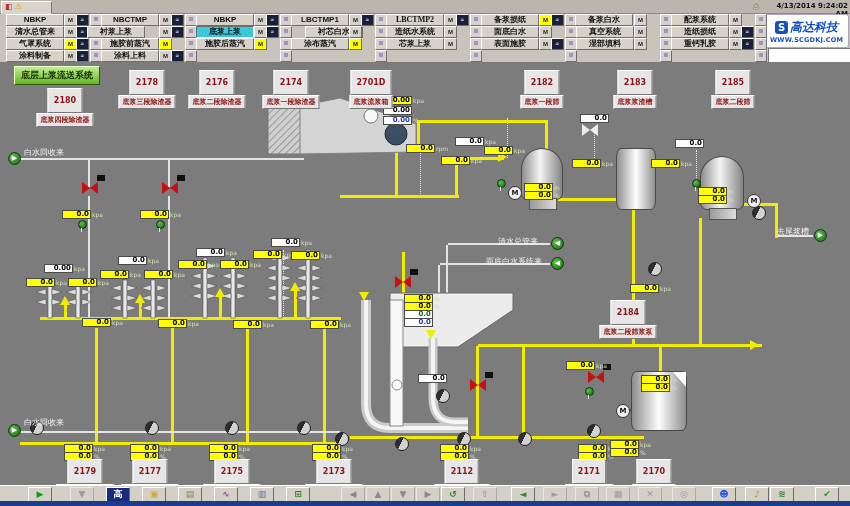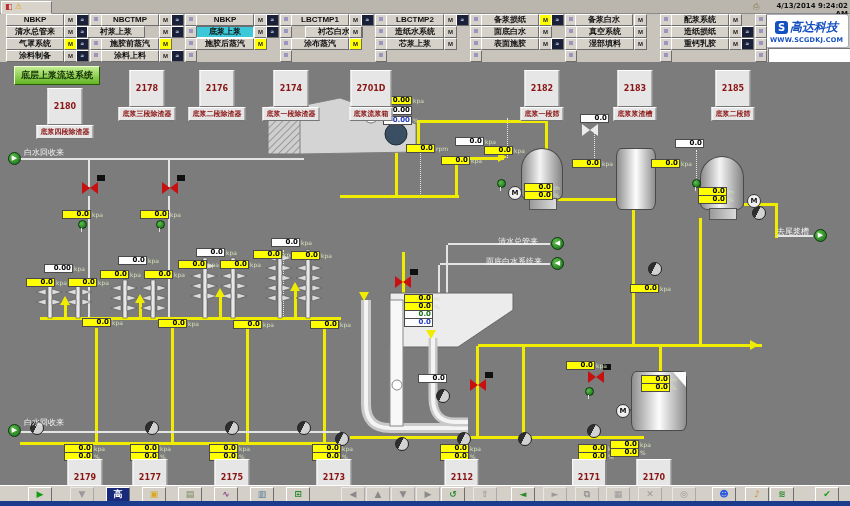--- a/index.html
+++ b/index.html
@@ -51,21 +51,21 @@
       border-left:13px solid transparent;border-top:15px solid #fcfcfc;}
   .vbox{position:absolute;z-index:4;display:flex;align-items:center;height:9px;}
   .vbox .vv{display:inline-block;min-width:25px;text-align:right;padding:0 1px;
       font:bold 7px "DejaVu Sans",sans-serif;color:#000;background:#ffff00;border:1px solid #4a4a4a;line-height:7px;}
   .vbox.w .vv{background:#fdfdfd;}
   .vbox.fgb .vv{color:#2038c8;}
   .vbox.fgg .vv{color:#157015;}
   .vbox .vu{margin-left:1px;font:6px "DejaVu Sans",sans-serif;color:#d2e0b8;}
   .eqlbl{position:absolute;z-index:5;transform:translateX(-50%);text-align:center;white-space:nowrap;}
   .eqid{display:inline-block;background:#e6e6e6;border:1px solid;border-color:#fff #777 #777 #fff;
-      font:bold 8px "DejaVu Sans",sans-serif;color:#8b1515;padding:13px 5px;}
+      font:bold 8px "DejaVu Sans",sans-serif;color:#8b1515;padding:7px 5px;}
   .eqname{display:block;margin-top:0;background:#e6e6e6;border:1px solid;border-color:#fff #777 #777 #fff;
       font:bold 7px "Liberation Sans","DejaVu Sans",sans-serif;color:#8b1515;padding:1px 3px;}
   .flowtxt{position:absolute;z-index:4;font:8px "Liberation Sans","DejaVu Sans",sans-serif;color:#f4f4f4;white-space:nowrap;}
   .farrow{position:absolute;z-index:4;width:11px;height:11px;border-radius:50%;
       background:radial-gradient(circle at 35% 35%,#5cc24a,#176617);border:1px solid #0a380a;
       color:#fff;font:bold 7px/11px "DejaVu Sans",sans-serif;text-align:center;}
   .valve{position:absolute;width:16px;height:12px;z-index:3;}
   .valve i{position:absolute;width:0;height:0;top:0;}
   .valve i.l{left:0;border-top:6px solid transparent;border-bottom:6px solid transparent;border-left:8px solid #c81010;}
   .valve i.r{right:0;border-top:6px solid transparent;border-bottom:6px solid transparent;border-right:8px solid #c81010;}
@@ -283,21 +283,21 @@
     <div class="mbtn" style="left: 349px; top: 14px;">M</div>
     <div class="trendbtn" style="left: 361px; top: 14px;">≈</div>
     <div class="bellbtn" style="left: 375px; top: 14px;"></div>
     <div class="navbtn" style="left: 305px; top: 26px;">衬芯白水</div>
     <div class="mbtn" style="left: 349px; top: 26px;">M</div>
     <div class="bellbtn" style="left: 375px; top: 26px;"></div>
     <div class="navbtn" style="left: 291px; top: 38px;">涂布蒸汽</div>
     <div class="mbtn yellow" style="left: 349px; top: 38px;">M</div>
     <div class="bellbtn" style="left: 375px; top: 38px;"></div>
     <div class="bellbtn" style="left: 375px; top: 50px;"></div>
-    <div class="navbtn" style="left: 386px; top: 14px;">LBCTMP2</div>
+    <div class="navbtn" style="left: 386px; top: 14px; font-family: Liberation Serif, serif;">LBCTMP2</div>
     <div class="mbtn" style="left: 444px; top: 14px;">M</div>
     <div class="trendbtn" style="left: 456px; top: 14px;">≈</div>
     <div class="bellbtn" style="left: 470px; top: 14px;"></div>
     <div class="navbtn" style="left: 386px; top: 26px;">造纸水系统</div>
     <div class="mbtn" style="left: 444px; top: 26px;">M</div>
     <div class="bellbtn" style="left: 470px; top: 26px;"></div>
     <div class="navbtn" style="left: 386px; top: 38px;">芯浆上浆</div>
     <div class="mbtn" style="left: 444px; top: 38px;">M</div>
     <div class="bellbtn" style="left: 470px; top: 38px;"></div>
     <div class="bellbtn" style="left: 470px; top: 50px;"></div>
@@ -612,20 +612,21 @@
       <span class="vu">%</span>
     </div>
     <div class="eqlbl" style="left: 65px; top: 88px;"><span class="eqid">2180</span><span class="eqname">底浆四段除渣器</span></div>
     <div class="eqlbl" style="left: 147px; top: 70px;"><span class="eqid">2178</span><span class="eqname">底浆三段除渣器</span></div>
     <div class="eqlbl" style="left: 217px; top: 70px;"><span class="eqid">2176</span><span class="eqname">底浆二段除渣器</span></div>
     <div class="eqlbl" style="left: 291px; top: 70px;"><span class="eqid">2174</span><span class="eqname">底浆一段除渣器</span></div>
     <div class="eqlbl" style="left: 371px; top: 70px;"><span class="eqid">2701D</span><span class="eqname">底浆流浆箱</span></div>
     <div class="eqlbl" style="left: 542px; top: 70px;"><span class="eqid">2182</span><span class="eqname">底浆一段筛</span></div>
     <div class="eqlbl" style="left: 635px; top: 70px;"><span class="eqid">2183</span><span class="eqname">底浆浆渣槽</span></div>
     <div class="eqlbl" style="left: 733px; top: 70px;"><span class="eqid">2185</span><span class="eqname">底浆二段筛</span></div>
+    <div class="eqlbl" style="left: 628px; top: 300px;"><span class="eqid">2184</span><span class="eqname">底浆二段筛浆泵</span></div>
     <div class="eqlbl" style="left: 85px; top: 459px;"><span class="eqid">2179</span><span class="eqname">底浆四段除渣泵</span></div>
     <div class="eqlbl" style="left: 150px; top: 459px;"><span class="eqid">2177</span><span class="eqname">底浆三段除渣泵</span></div>
     <div class="eqlbl" style="left: 232px; top: 459px;"><span class="eqid">2175</span><span class="eqname">底浆二段除渣泵</span></div>
     <div class="eqlbl" style="left: 334px; top: 459px;"><span class="eqid">2173</span><span class="eqname">底浆一段除渣泵</span></div>
     <div class="eqlbl" style="left: 462px; top: 459px;"><span class="eqid">2112</span><span class="eqname">底浆上(冲)浆泵</span></div>
     <div class="eqlbl" style="left: 589px; top: 459px;"><span class="eqid">2171</span><span class="eqname">底浆(上)浆泵</span></div>
     <div class="eqlbl" style="left: 654px; top: 459px;"><span class="eqid">2170</span><span class="eqname">底浆抄前池</span></div>
     <div class="flowtxt" style="left: 24px; top: 147px;">白水回收来</div>
     <div class="farrow" style="left: 8px; top: 152px;">▶</div>
     <div class="flowtxt" style="left: 24px; top: 417px;">白水回收来</div>

